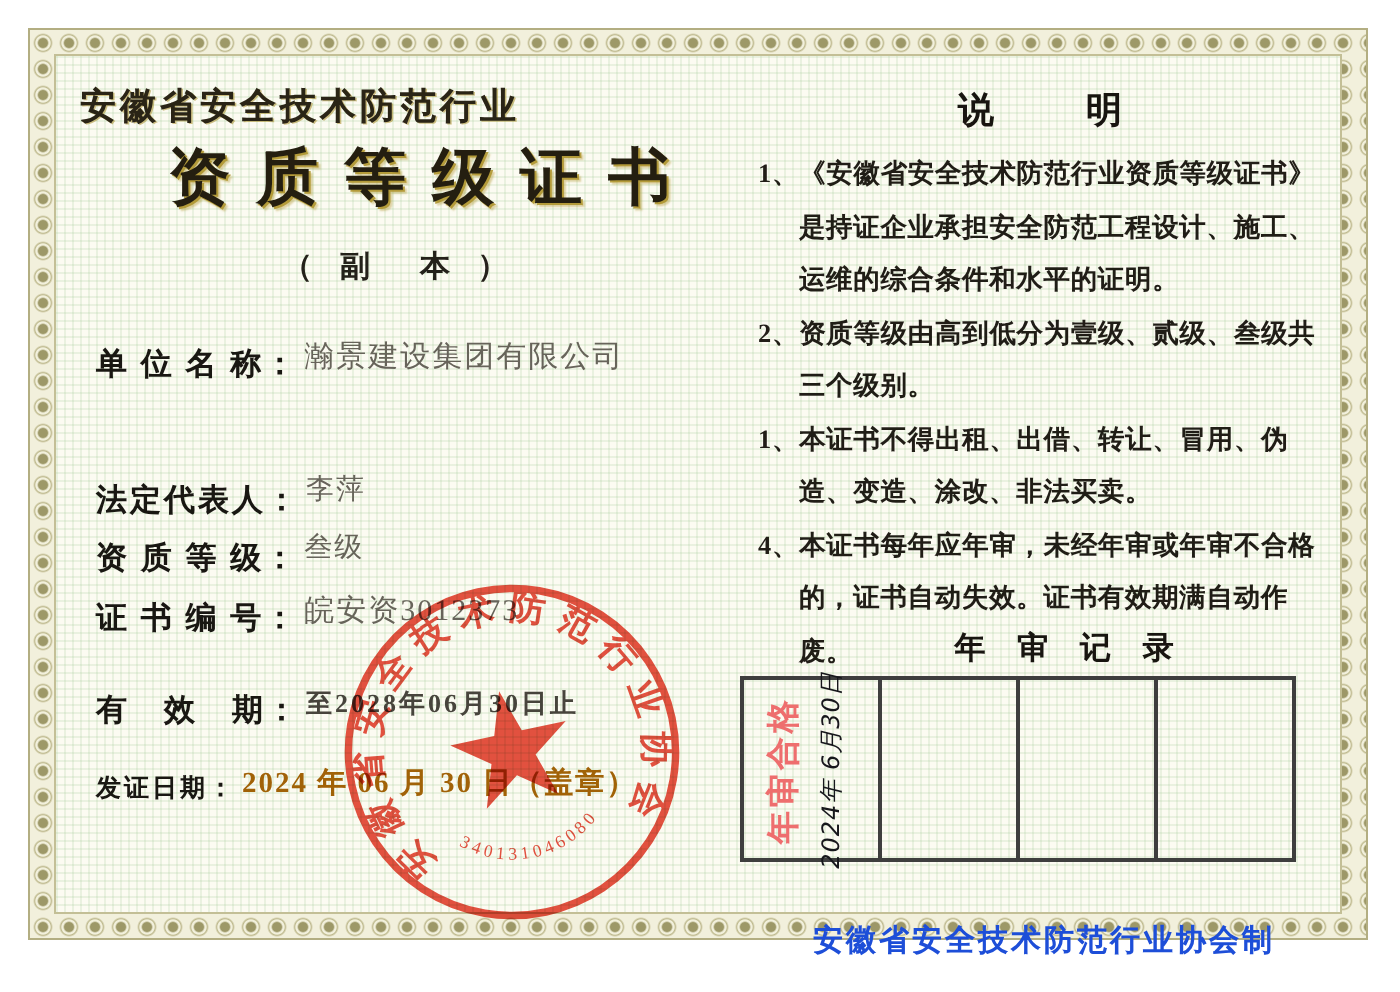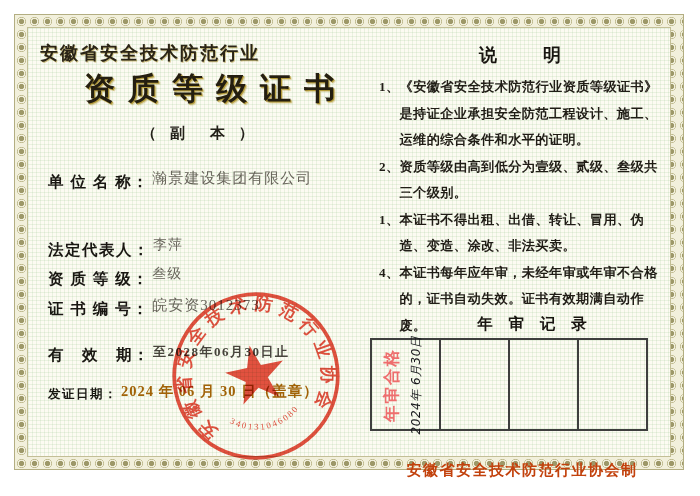--- a/index.html
+++ b/index.html
@@ -80,21 +80,21 @@
   .review-cell{flex:1;border-right:2px solid #3e3e3e;position:relative;}
   .review-cell:last-child{border-right:none;}
   .rot{position:absolute;top:50%;white-space:nowrap;}
   .review-stamp{left:30%;transform:translate(-50%,-50%) rotate(-90deg);
     font-size:16.5px;font-weight:bold;letter-spacing:2px;color:#ee6e6e;}
   .review-date{left:66%;transform:translate(-50%,-50%) rotate(-90deg);
     font-family:"DejaVu Sans",sans-serif;font-style:italic;
     font-size:12px;color:#17171c;letter-spacing:.5px;}
   
   .maker{left:390px;top:461px;width:264px;text-align:center;
-    font-size:15px;font-weight:bold;letter-spacing:1.5px;color:#c2410c;}
+    font-size:15px;font-weight:bold;letter-spacing:1.5px;color:#1d4ed8;}
 </style>
 </head>
 <body>
 
 <div class="stage">
 
   <div class="frame">
     <div class="paper"></div>
   </div>
 

